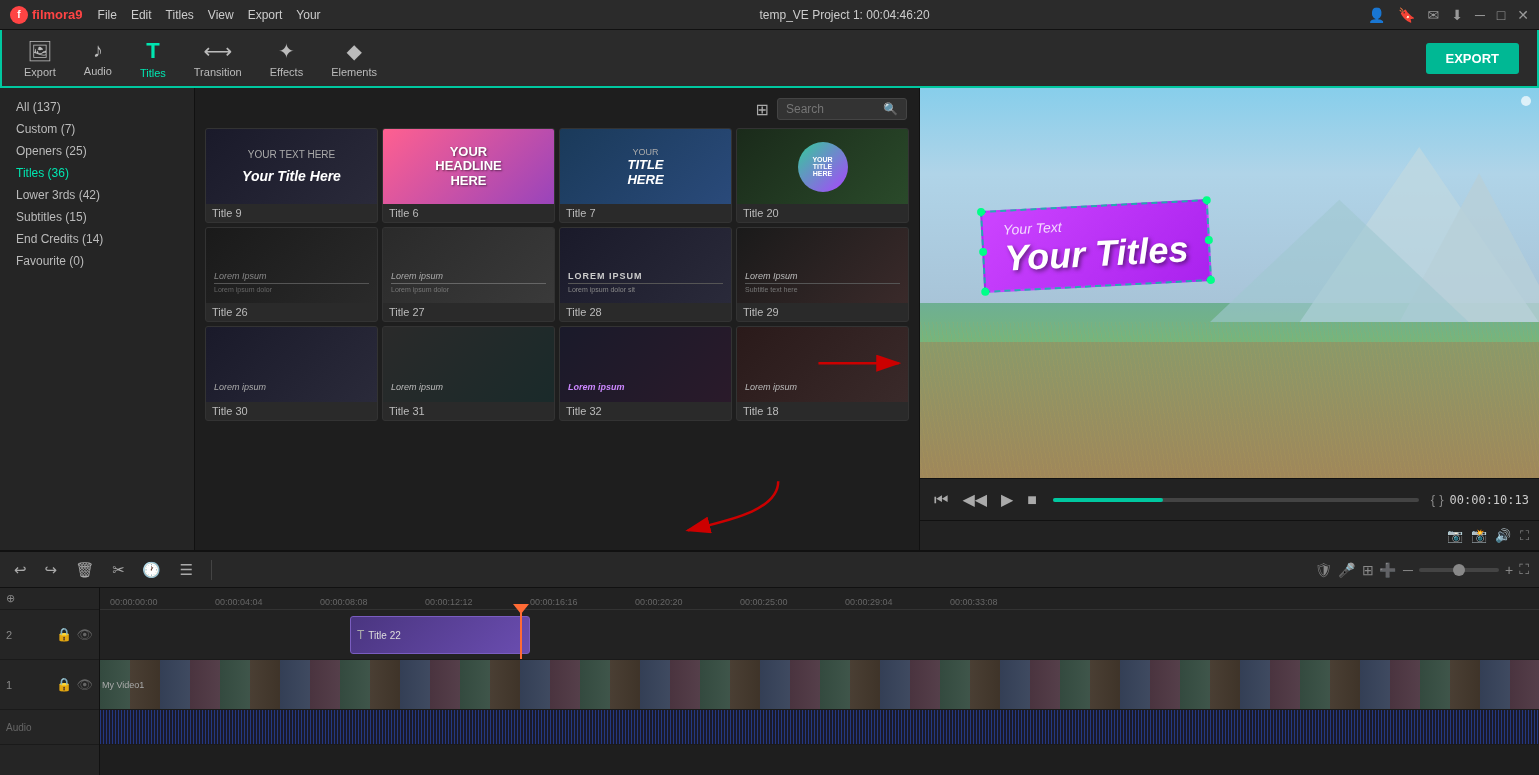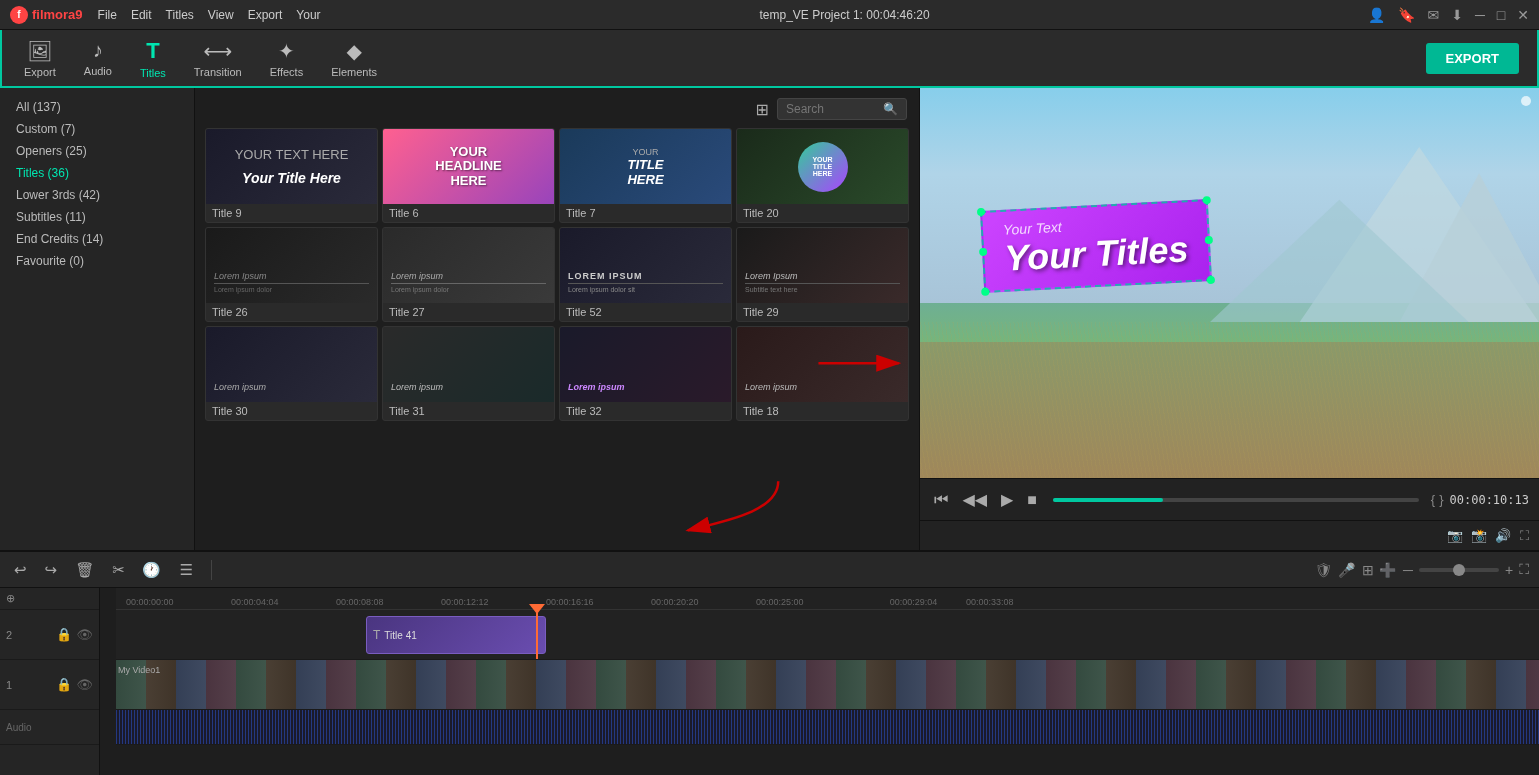--- a/index.html
+++ b/index.html
@@ -243,21 +243,20 @@
       font-size: 11px;
       color: #888;
     }
     .track-label-icons { display: flex; gap: 4px; align-items: center; color: #666; }
     .track-label-icons span { cursor: pointer; font-size: 13px; }
 
     .timeline-tracks {
       flex: 1;
       position: relative;
       overflow-x: auto;
-      margin-left: 16px;
     }
     .timeline-ruler {
       height: 22px;
       background: #222;
       border-bottom: 1px solid #333;
       display: flex;
       align-items: flex-end;
       padding-bottom: 2px;
       position: relative;
       padding-left: 10px;
@@ -442,41 +441,41 @@
 </div>
 
 <div class="content-area">
 
   <div class="left-sidebar">
     <div class="sidebar-item">All (137)</div>
     <div class="sidebar-item">Custom (7)</div>
     <div class="sidebar-item">Openers (25)</div>
     <div class="sidebar-item active">Titles (36)</div>
     <div class="sidebar-item">Lower 3rds (42)</div>
-    <div class="sidebar-item">Subtitles (11)</div>
+    <div class="sidebar-item">Subtitles (15)</div>
     <div class="sidebar-item">End Credits (14)</div>
     <div class="sidebar-item">Favourite (0)</div>
   </div>
 
   <div class="titles-grid-area">
 
     <div class="titles-toolbar">
       <span class="grid-icon">⊞</span>
       <div class="search-box">
         <input type="text" placeholder="Search" style="">
         <span>🔍</span>
       </div>
     </div>
 
     <div class="titles-grid">
 
       <div class="title-card">
         <div class="title-thumb thumb-title5">
           <div style="text-align:center; padding:4px;">
-            <div style="font-size:13px; color:#aaa; margin-bottom:8px;">YOUR TEXT HERE</div>
+            <div style="font-size:10px; color:#aaa; margin-bottom:8px;">YOUR TEXT HERE</div>
             <div style="font-size:14px; color:white; font-style:italic; font-weight:bold;">Your Title Here</div>
           </div>
         </div>
         <div class="title-card-label">Title 9</div>
       </div>
 
       <div class="title-card">
         <div class="title-thumb thumb-title6">
           <div style="text-align:center; padding:4px;">
             <div style="font-size:13px; color:white; font-weight:bold; line-height:1.1; text-shadow:1px 1px 2px rgba(0,0,0,0.5);">YOUR<br>HEADLINE<br>HERE</div>
@@ -529,21 +528,21 @@
       </div>
 
       <div class="title-card">
         <div class="title-thumb thumb-title28">
           <div style="position:absolute; bottom:10px; left:8px; right:8px;">
             <div style="font-size:9px; color:#ccc; font-weight:bold; letter-spacing:1px;">LOREM IPSUM</div>
             <div style="height:1px; background:#555; margin:2px 0;"></div>
             <div style="font-size:7px; color:#888;">Lorem ipsum dolor sit</div>
           </div>
         </div>
-        <div class="title-card-label">Title 52</div>
+        <div class="title-card-label">Title 28</div>
       </div>
 
       <div class="title-card">
         <div class="title-thumb thumb-title29">
           <div style="position:absolute; bottom:10px; left:8px; right:8px;">
             <div style="font-size:9px; color:#bbb; font-style:italic;">Lorem Ipsum</div>
             <div style="height:1px; background:#555; margin:2px 0;"></div>
             <div style="font-size:7px; color:#777;">Subtitle text here</div>
           </div>
         </div>
@@ -720,39 +719,39 @@
 
       <div class="timeline-ruler">
         <div style="display:flex; width:100%; font-size:9px; color:#666; gap:0; position:relative;">
           <span style="flex:0 0 105px; text-align:left;">00:00:00:00</span>
           <span style="flex:0 0 105px;">00:00:04:04</span>
           <span style="flex:0 0 105px;">00:00:08:08</span>
           <span style="flex:0 0 105px;">00:00:12:12</span>
           <span style="flex:0 0 105px;">00:00:16:16</span>
           <span style="flex:0 0 105px;">00:00:20:20</span>
           <span style="flex:0 0 105px;">00:00:25:00</span>
-          <span style="flex:0 0 105px;text-align:center;">00:00:29:04</span>
+          <span style="flex:0 0 105px;">00:00:29:04</span>
           <span style="flex:0 0 105px;">00:00:33:08</span>
         </div>
       </div>
 
       <div class="track-row title-track">
 
         <div class="playhead" style="left:420px;">
           <div class="playhead-head"></div>
         </div>
 
         <div class="title-clip">
           <span class="clip-icon">T</span>
-          <span>Title 41</span>
+          <span>Title 22</span>
         </div>
       </div>
 
       <div class="track-row video-track" style="height:50px; position:relative; overflow:hidden;">
-        <div style="position:absolute; top:5px; left:2px; font-size:9px; color:#aaa; z-index:2;">My Video1</div>
+        <div style="position:absolute; top:20px; left:2px; font-size:9px; color:#aaa; z-index:2;">My Video1</div>
         <div class="video-track-content">
           <div style="height:100%; flex:1; background: repeating-linear-gradient(90deg, #3a5a4a 0px, #4a6a5a 30px, #5a4a3a 30px, #4a3a2a 60px, #3a4a6a 60px, #4a5a7a 90px, #5a3a4a 90px, #6a4a5a 120px); opacity:0.7;"></div>
         </div>
       </div>
 
       <div style="height:35px; background:#1a1a2a; border-bottom:1px solid #1a1a1a; position:relative; overflow:hidden;">
         <div class="waveform"></div>
       </div>
 
     </div>

